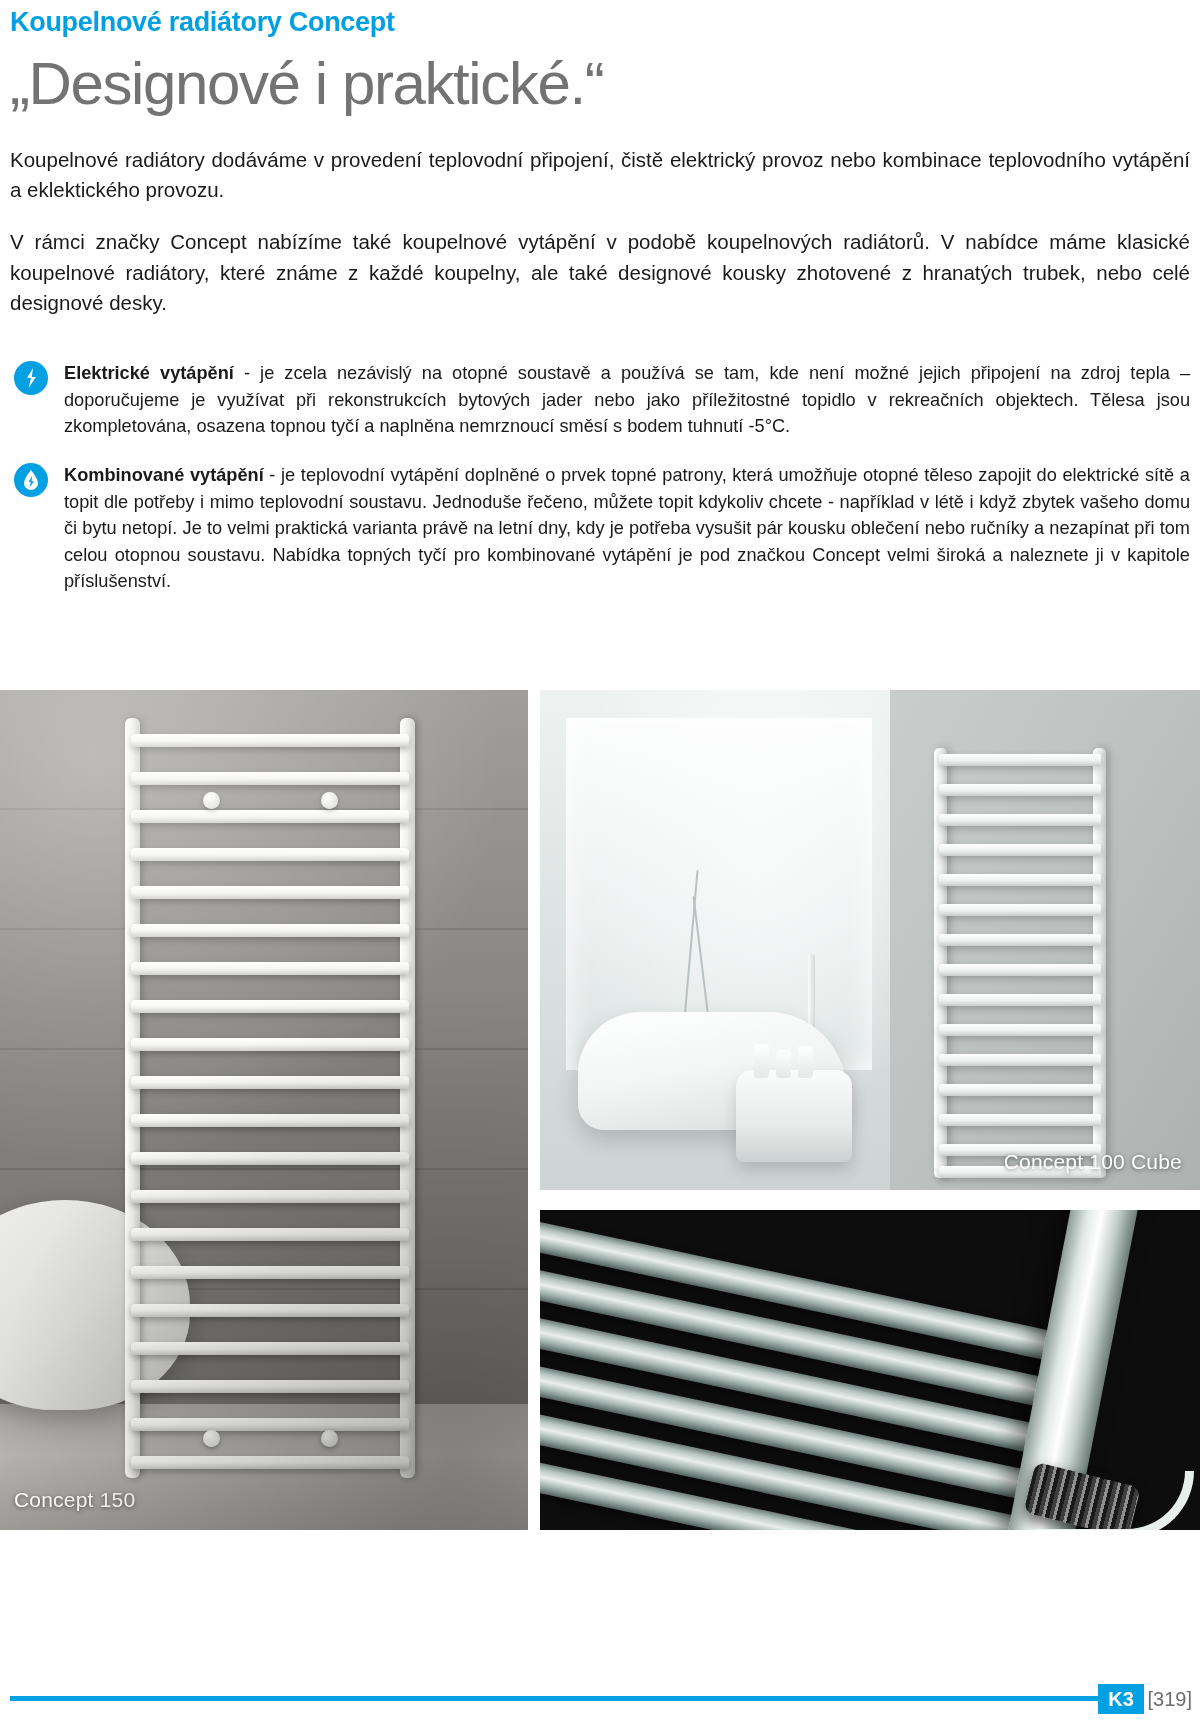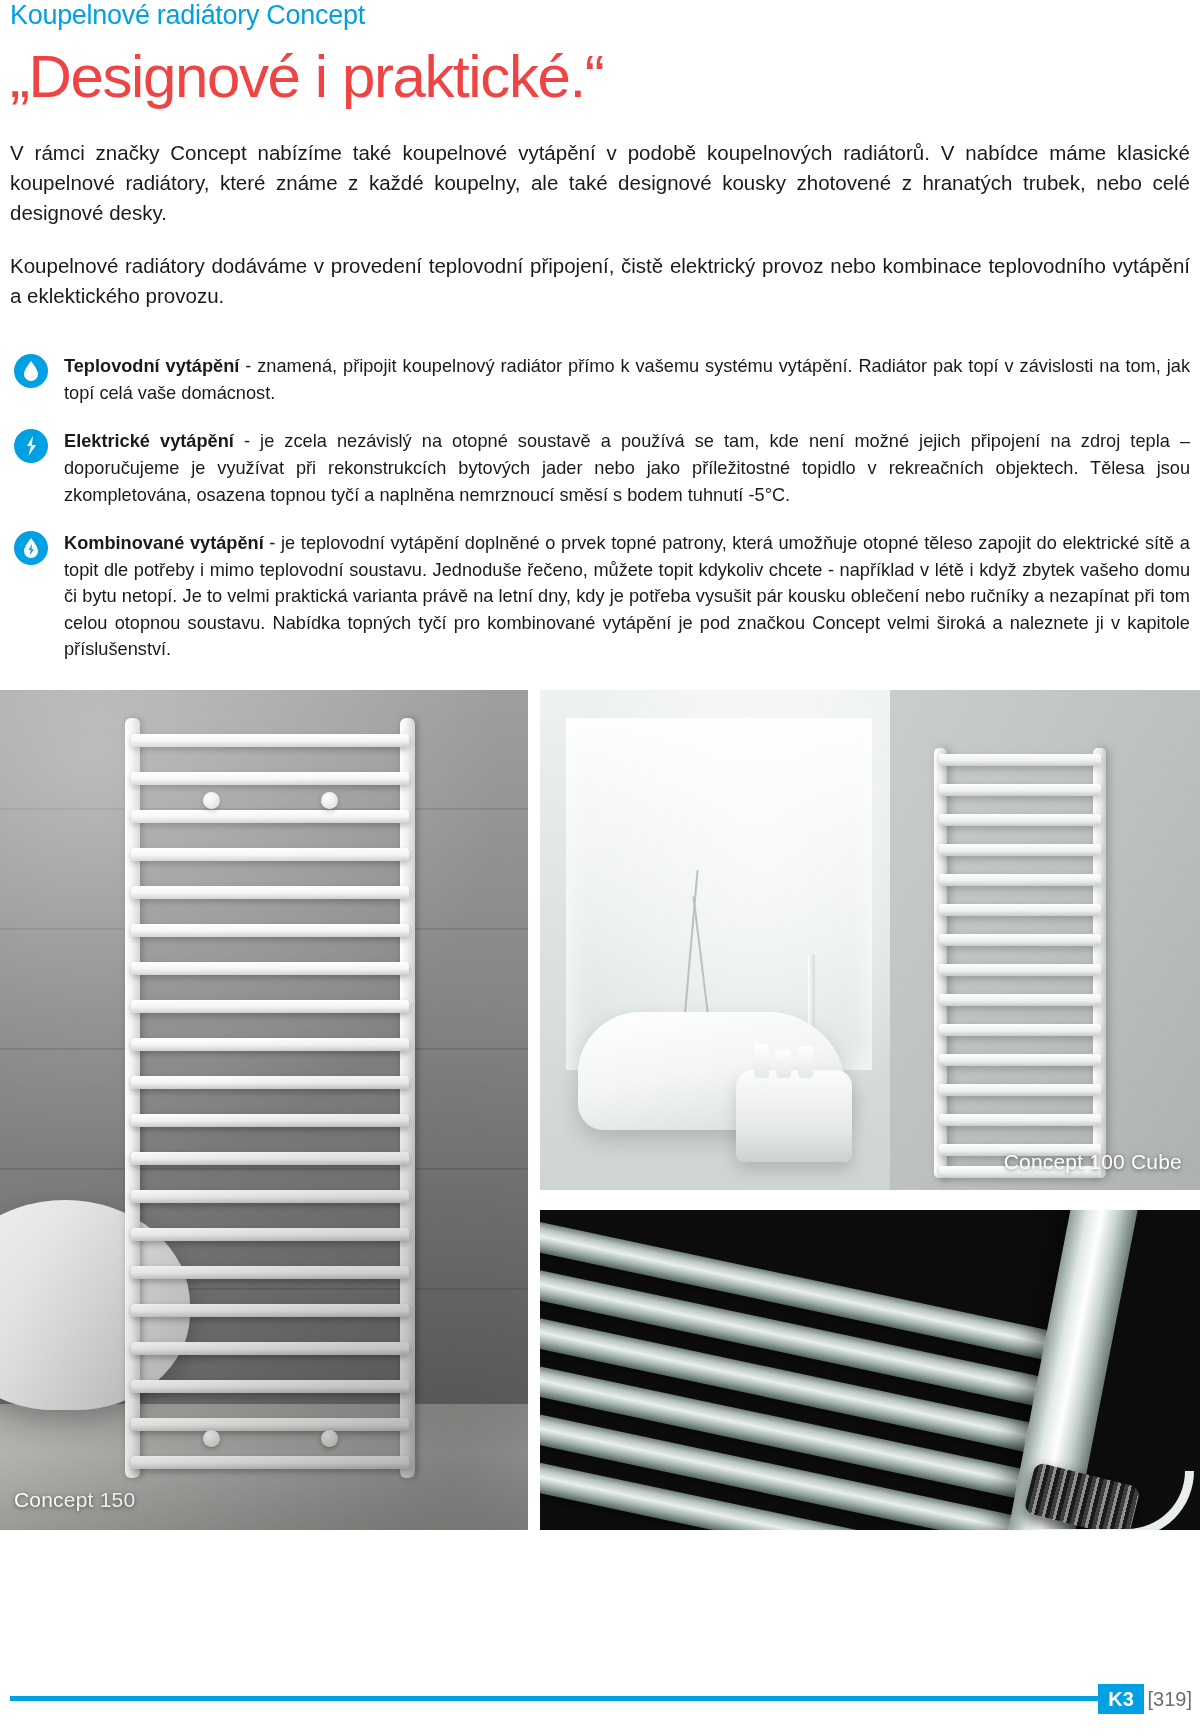--- a/index.html
+++ b/index.html
@@ -20,31 +20,31 @@
   .content {
     position: absolute;
     left: 0; top: 0;
     width: 1200px;
     padding: 0 10px;
     box-sizing: border-box;
   }
 
   .kicker {
     font-size: 27px;
-    font-weight: normal;
+    font-weight: bold;
     color: #00a0e3;
     letter-spacing: -0.3px;
-    margin: 1px 0 0 0;
+    margin: 8px 0 0 0;
     line-height: 1.1;
   }
 
   .headline {
     font-size: 60px;
     font-weight: normal;
-    color: #ef4444;
+    color: #737373;
     letter-spacing: -1.4px;
     line-height: 1.05;
     margin: 14px 0 0 0;
     white-space: nowrap;
   }
 
   .intro {
     font-size: 20.5px;
     line-height: 1.48;
     color: #1a1a1a;
@@ -358,33 +358,25 @@
 </style>
 </head>
 <body>
 
 <div class="content">
 
   <div class="kicker">Koupelnové radiátory Concept</div>
 
   <h1 class="headline">„Designové i praktické.“</h1>
 
+  <p class="intro">Koupelnové radiátory dodáváme v provedení teplovodní připojení, čistě elektrický provoz nebo kombinace teplovodního vytápění a eklektického provozu.</p>
   <p class="intro">V rámci značky Concept nabízíme také koupelnové vytápění v podobě koupelnových radiátorů. V nabídce máme klasické koupelnové radiátory, které známe z každé koupelny, ale také designové kousky zhotovené z hranatých trubek, nebo celé designové desky.</p>
-  <p class="intro">Koupelnové radiátory dodáváme v provedení teplovodní připojení, čistě elektrický provoz nebo kombinace teplovodního vytápění a eklektického provozu.</p>
 
   <div class="bullets">
 
-    <div class="bullet">
-      <span class="bullet-icon">
-        <svg width="18" height="22" viewBox="0 0 18 22" aria-hidden="true">
-          <path d="M9 1 C9 1 2 9.5 2 14 a7 7 0 0 0 14 0 C16 9.5 9 1 9 1 Z" fill="#ffffff"></path>
-        </svg>
-      </span>
-      <p><b>Teplovodní vytápění</b><span> - znamená, připojit koupelnový radiátor přímo k vašemu systému vytápění. Radiátor pak topí v závislosti na tom, jak topí celá vaše domácnost.</span></p>
-    </div>
 
     <div class="bullet">
       <span class="bullet-icon">
         <svg width="18" height="22" viewBox="0 0 18 22" aria-hidden="true">
           <path d="M11 1 L5 11 h4 l-2.5 10 L14 10 h-4.2 Z" fill="#ffffff"></path>
         </svg>
       </span>
       <p><b>Elektrické vytápění</b><span> - je zcela nezávislý na otopné soustavě a používá se tam, kde není možné jejich připojení na zdroj tepla – doporučujeme je využívat při rekonstrukcích bytových jader nebo jako příležitostné topidlo v rekreačních objektech. Tělesa jsou zkompletována, osazena topnou tyčí a naplněna nemrznoucí směsí s bodem tuhnutí -5°C.</span></p>
     </div>
 

